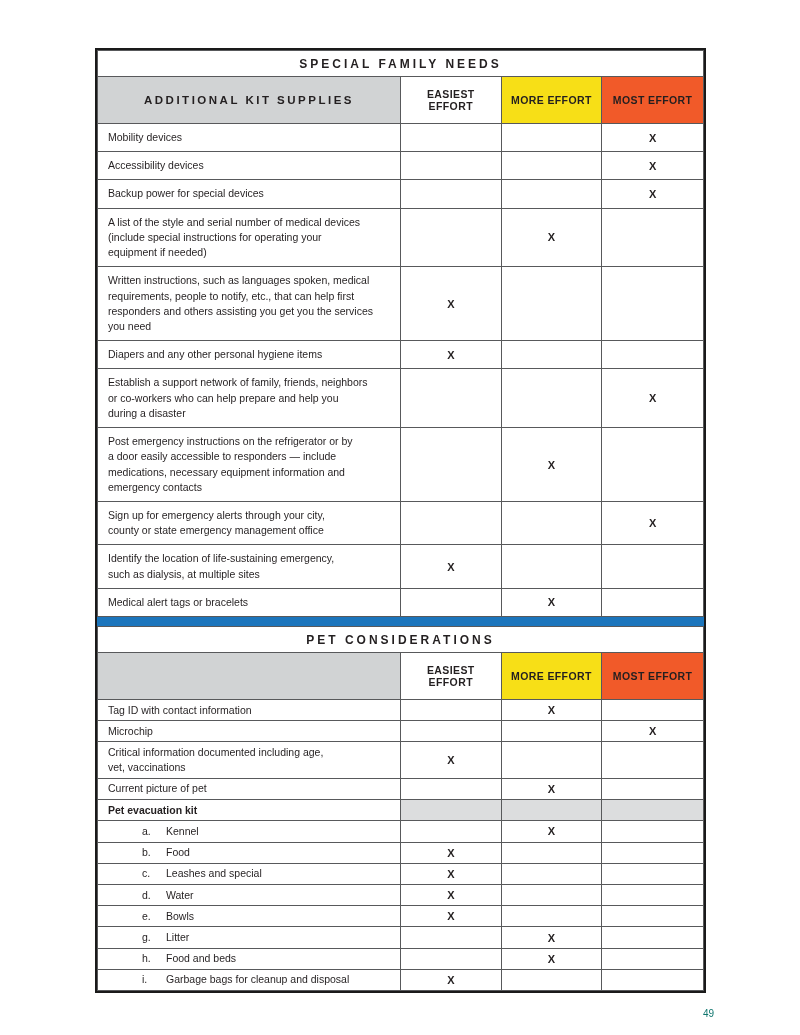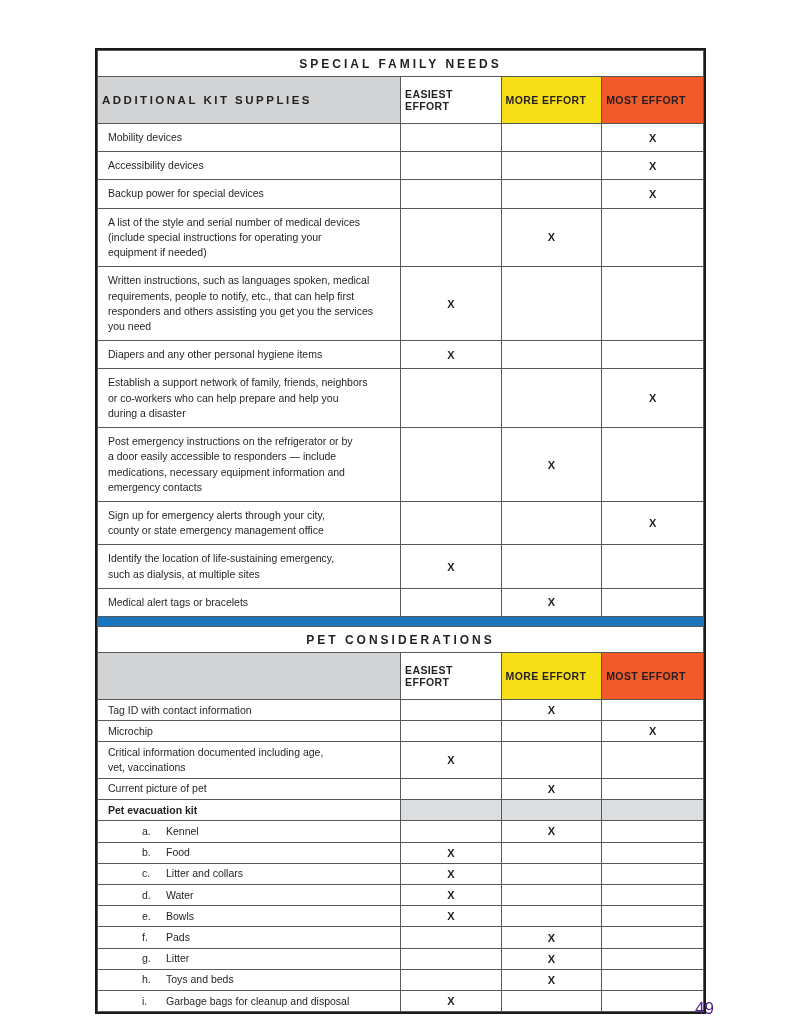--- a/index.html
+++ b/index.html
@@ -30,21 +30,21 @@
     text-align: center;
     font-size: 12px;
     font-weight: bold;
     letter-spacing: 3px;
     padding: 6px 0 5px 0;
     background: #fff;
   }
   .col-header th {
     font-size: 10.5px;
     font-weight: bold;
-    text-align: left;
+    text-align: center;
     padding: 11px 4px;
     letter-spacing: 0.4px;
   }
   th.label-head {
     background: var(--header-gray, #d1d3d4);
     font-size: 11.5px;
     letter-spacing: 2.5px;
   }
   th.easiest { background: #ffffff; }
   th.more    { background: var(--more-effort-bg, #f7df17); }
@@ -77,22 +77,22 @@
 
   .blue-bar {
     height: 9px;
     background: var(--divider-blue, #1b75bc);
   }
 
   .page-number {
     position: absolute;
     right: 86px;
     bottom: 16px;
-    font-size: 17px;
-    color: #4c1d95;
+    font-size: 10px;
+    color: #0f766e;
   }
 </style>
 </head>
 <body>
 
 <div class="page">
 
   <div class="table-block">
 
     <table class="s0">
@@ -253,51 +253,45 @@
             <td class="mark-cell">X</td>
             <td class="mark-cell"></td>
           </tr>
           <tr>
             <td class="label-cell"><span class="letter">b.</span><span>Food</span></td>
             <td class="mark-cell">X</td>
             <td class="mark-cell"></td>
             <td class="mark-cell"></td>
           </tr>
           <tr>
-            <td class="label-cell"><span class="letter">c.</span><span>Litter and collars</span></td>
+            <td class="label-cell"><span class="letter">c.</span><span>Leashes and special</span></td>
             <td class="mark-cell">X</td>
             <td class="mark-cell"></td>
             <td class="mark-cell"></td>
           </tr>
           <tr>
             <td class="label-cell"><span class="letter">d.</span><span>Water</span></td>
             <td class="mark-cell">X</td>
             <td class="mark-cell"></td>
             <td class="mark-cell"></td>
           </tr>
           <tr>
             <td class="label-cell"><span class="letter">e.</span><span>Bowls</span></td>
             <td class="mark-cell">X</td>
             <td class="mark-cell"></td>
             <td class="mark-cell"></td>
           </tr>
           <tr>
-            <td class="label-cell"><span class="letter">f.</span><span>Pads</span></td>
-            <td class="mark-cell"></td>
-            <td class="mark-cell">X</td>
-            <td class="mark-cell"></td>
-          </tr>
-          <tr>
             <td class="label-cell"><span class="letter">g.</span><span>Litter</span></td>
             <td class="mark-cell"></td>
             <td class="mark-cell">X</td>
             <td class="mark-cell"></td>
           </tr>
           <tr>
-            <td class="label-cell"><span class="letter">h.</span><span>Toys and beds</span></td>
+            <td class="label-cell"><span class="letter">h.</span><span>Food and beds</span></td>
             <td class="mark-cell"></td>
             <td class="mark-cell">X</td>
             <td class="mark-cell"></td>
           </tr>
           <tr>
             <td class="label-cell"><span class="letter">i.</span><span>Garbage bags for cleanup and disposal</span></td>
             <td class="mark-cell">X</td>
             <td class="mark-cell"></td>
             <td class="mark-cell"></td>
           </tr>

